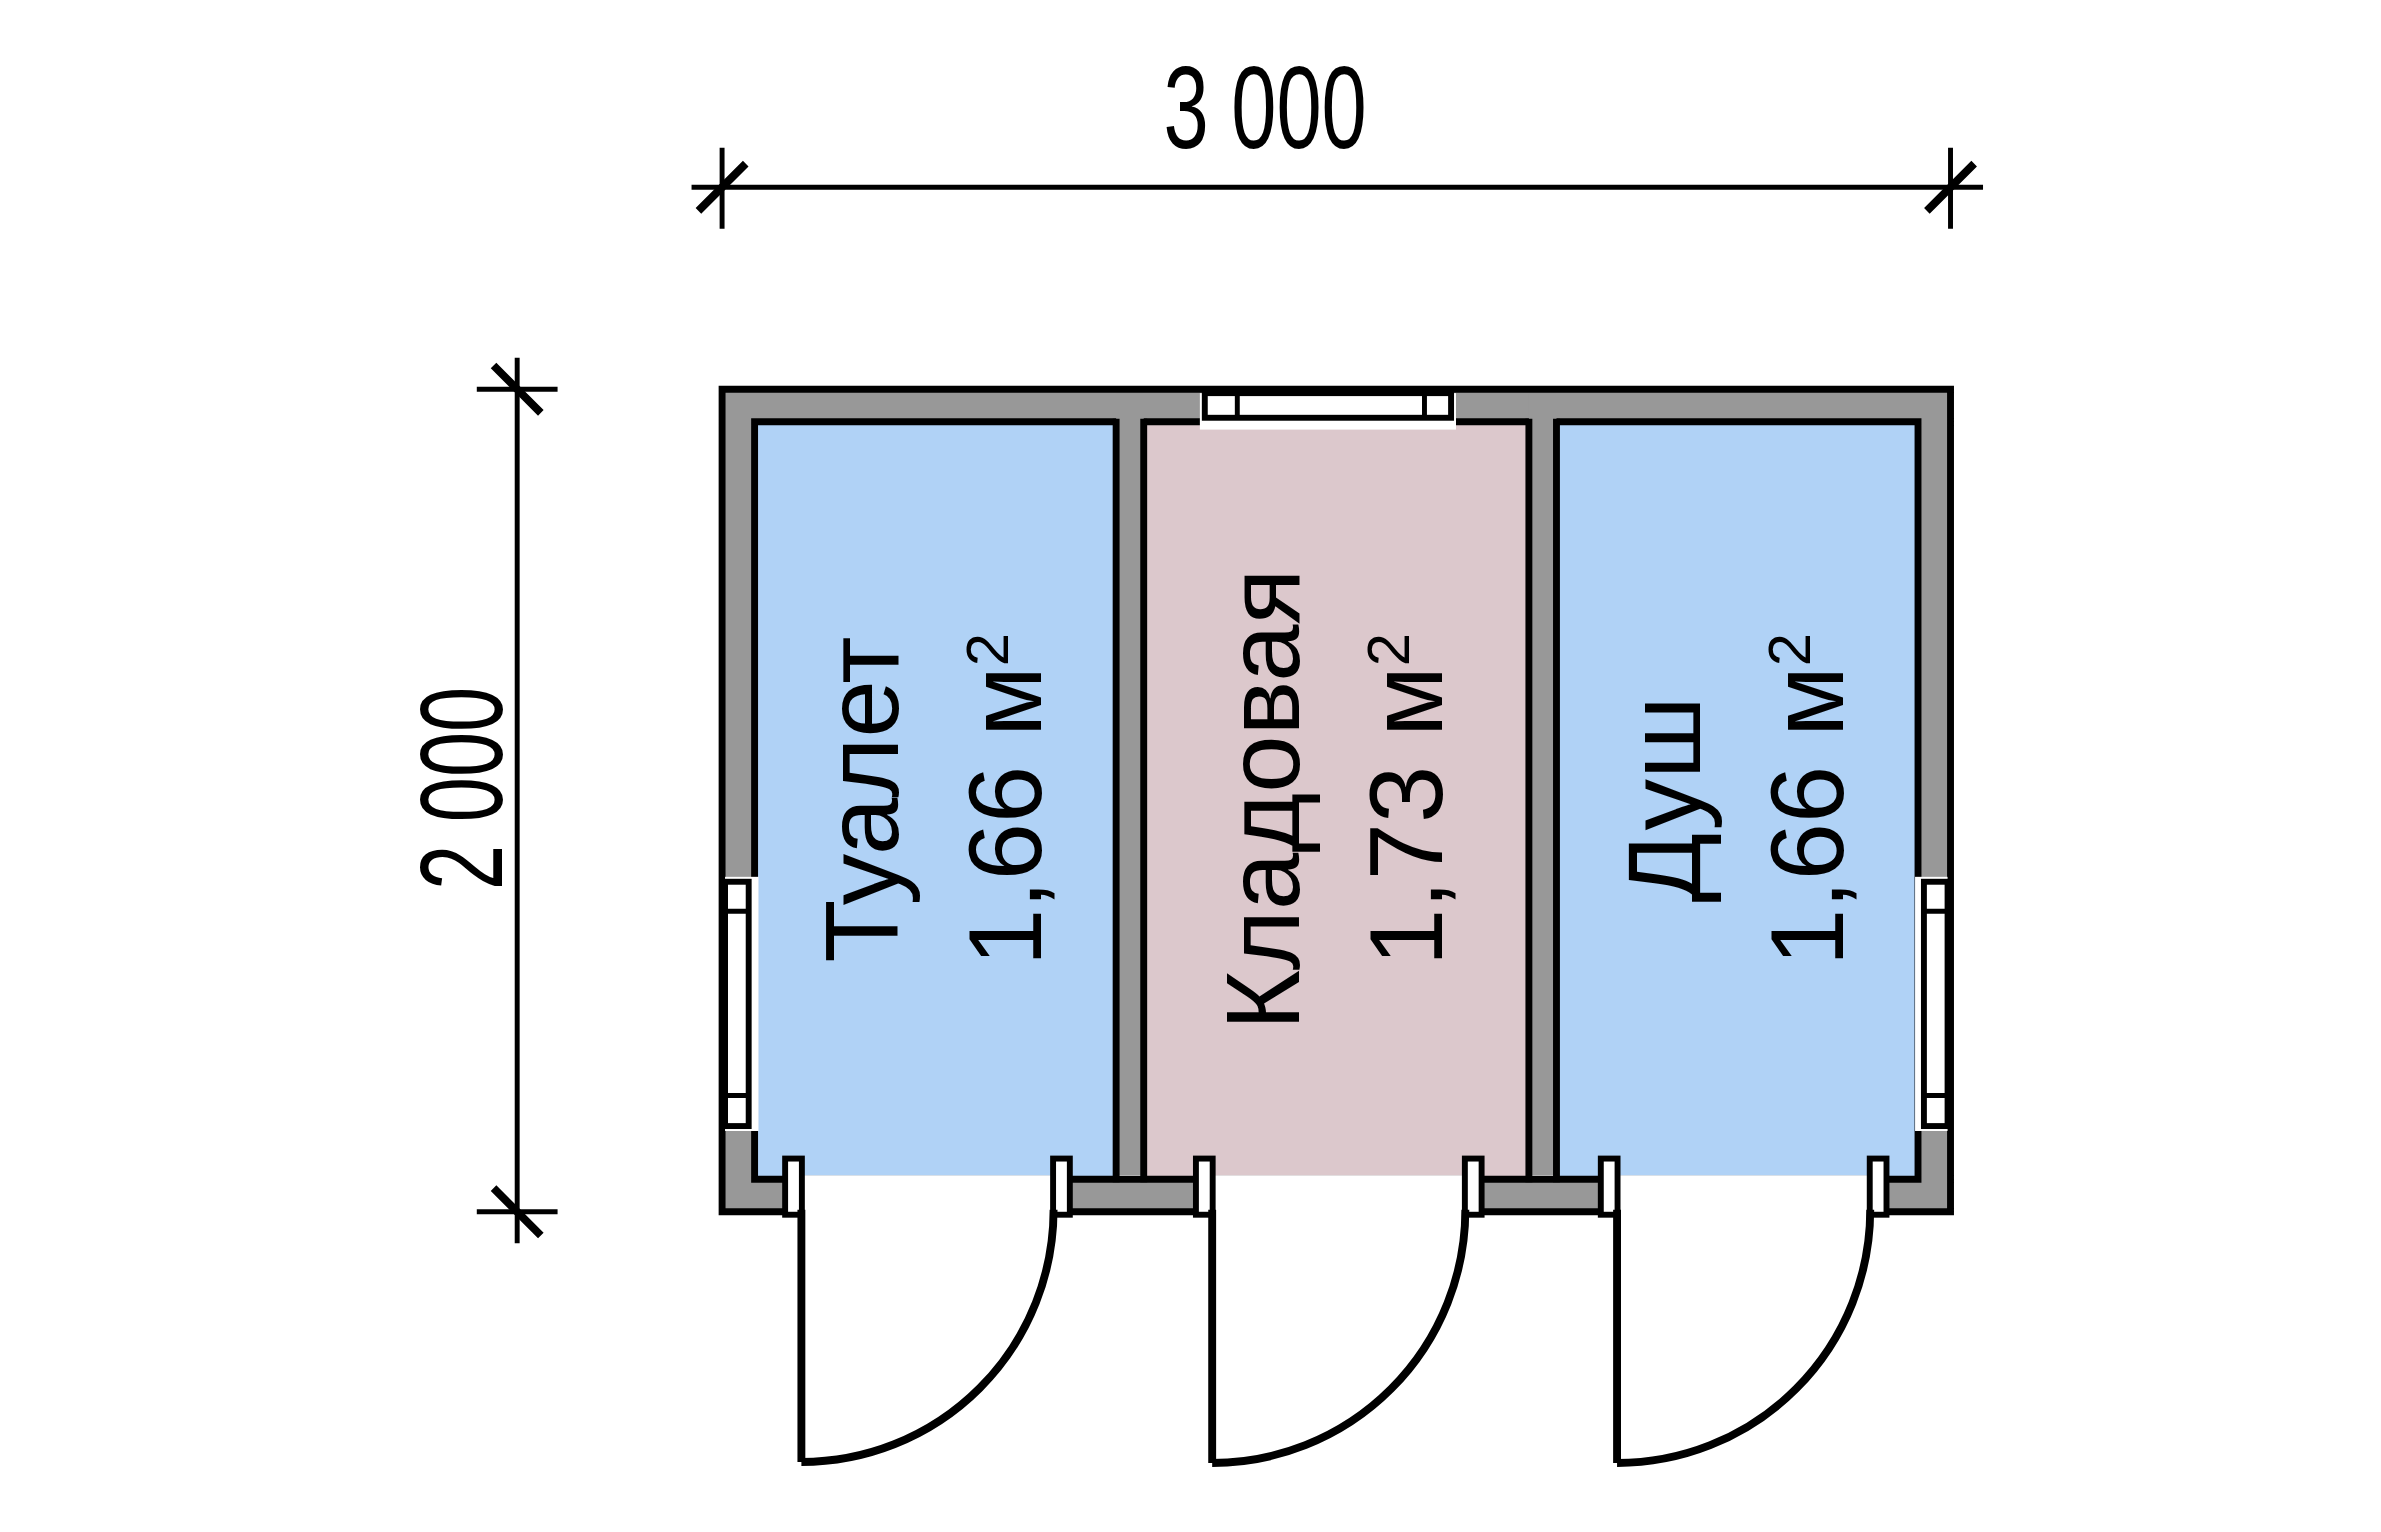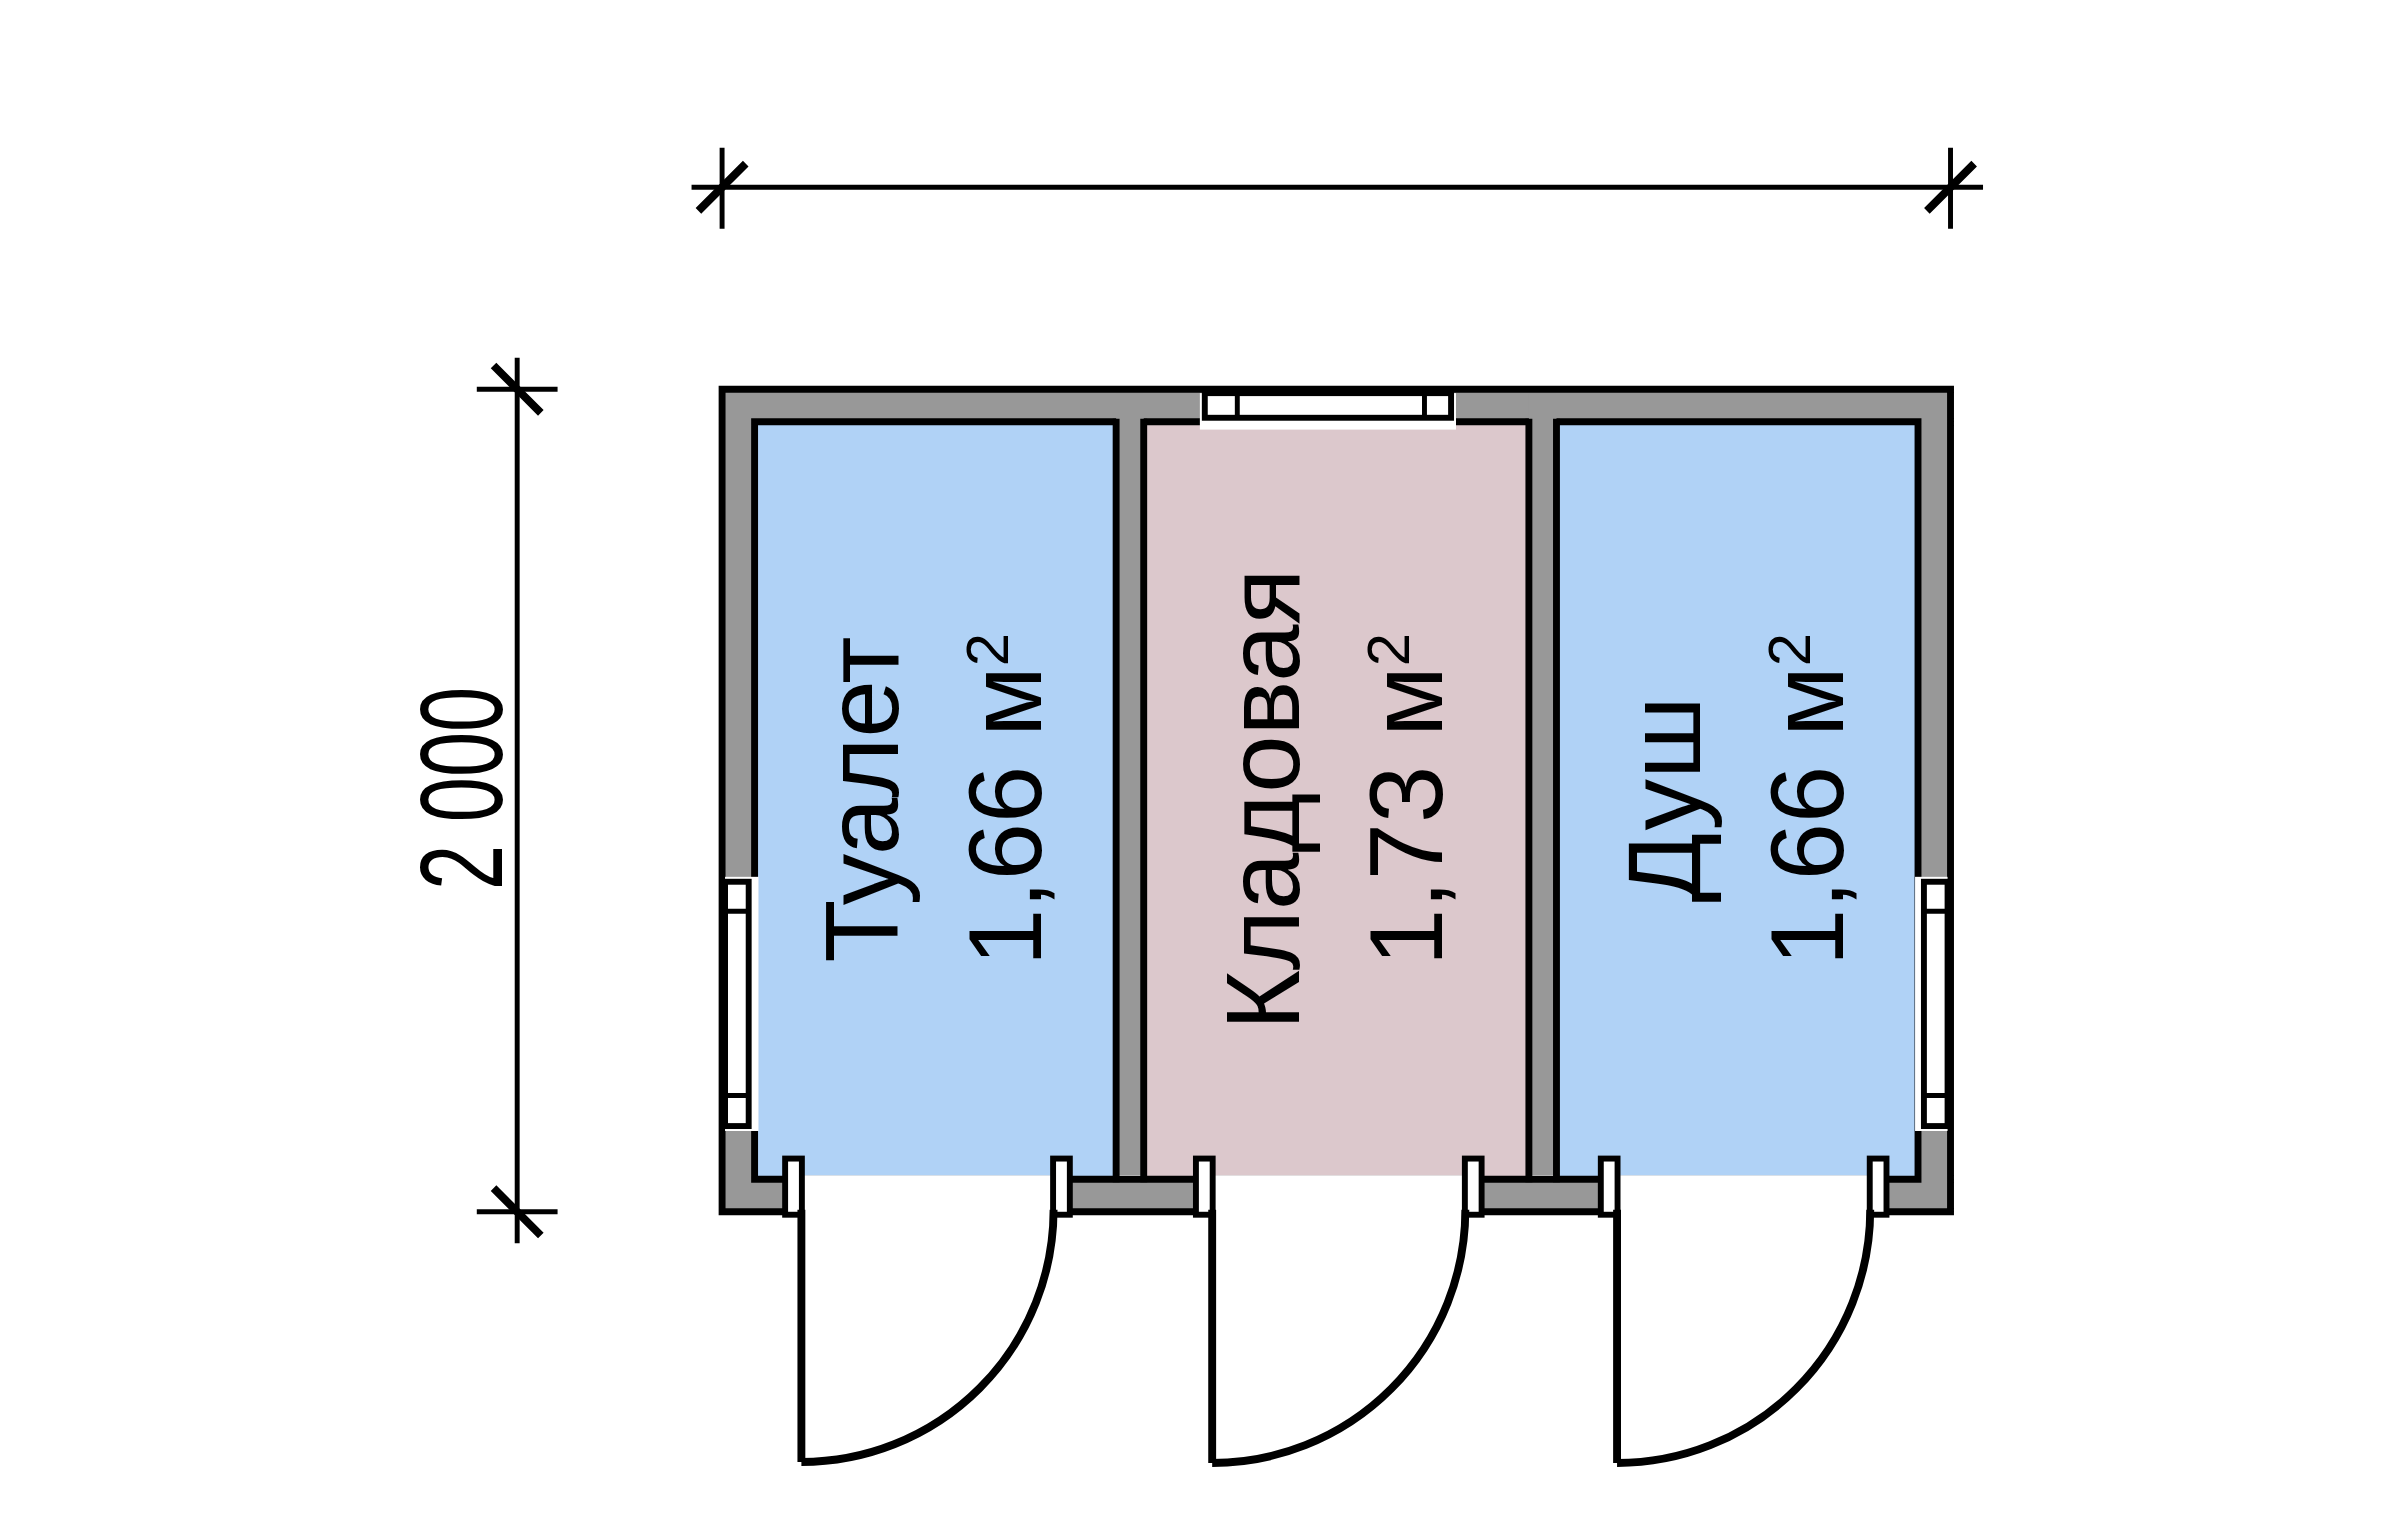--- a/index.html
+++ b/index.html
@@ -93,20 +93,23 @@
       <path d="M709 214 L757 166 M1956 214 L2004 166" stroke="#000" stroke-width="8" fill="none"></path>
     </g>
 
     <g>
       <path d="M525 363 V1262" stroke="#000" stroke-width="5" fill="none"></path>
       <path d="M484 395 H566 M484 1230 H566" stroke="#000" stroke-width="5" fill="none"></path>
       <path d="M501 371 L549 419 M501 1206 L549 1254" stroke="#000" stroke-width="8" fill="none"></path>
     </g>
   </svg>
 
+  <div class="dim-label" id="dim-width">
+    <span class="dim-inner">3 000</span>
+  </div>
   <div class="dim-label" id="dim-height">
     <span class="dim-inner">2 000</span>
   </div>
 
   <div class="room-label" style="left:639px;top:504px;">
     <div>Туалет</div>
     <div>
       <span>1,66 м</span><sup>2</sup>
     </div>
   </div>

